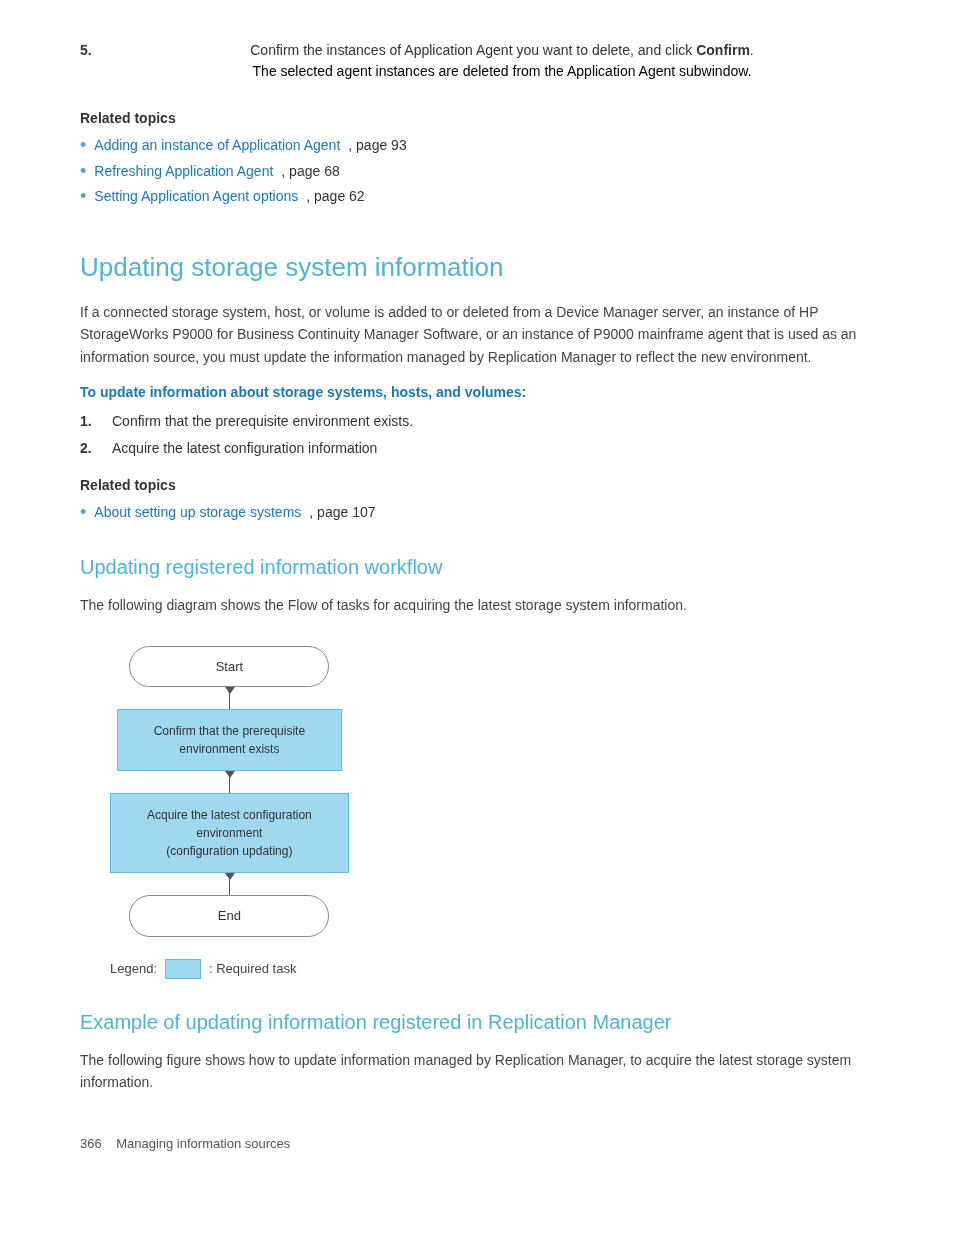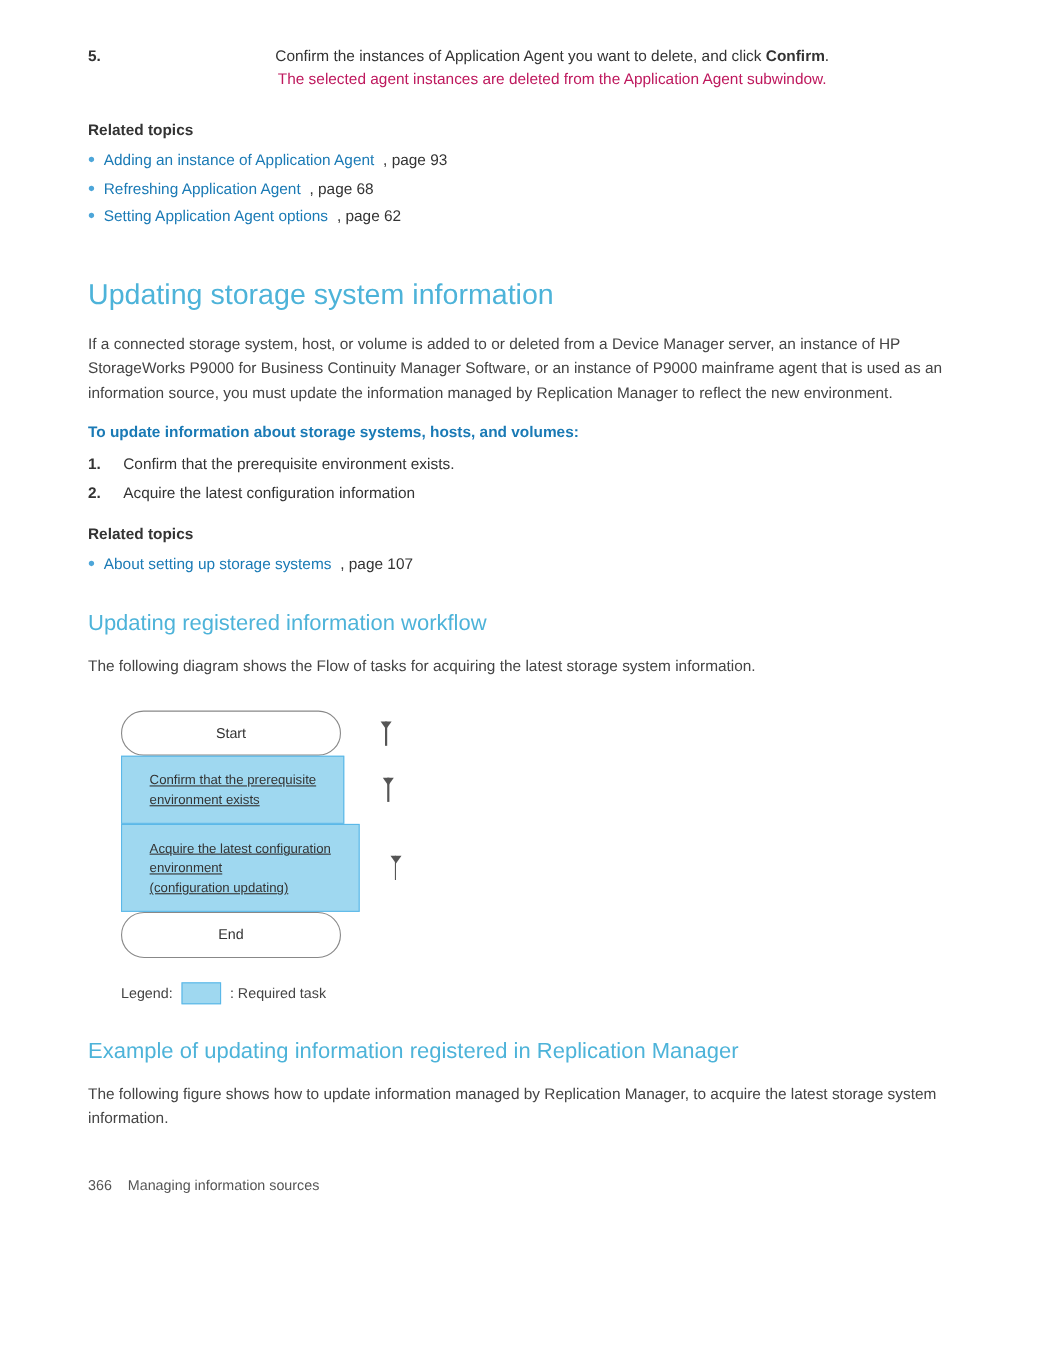--- a/index.html
+++ b/index.html
@@ -23,21 +23,21 @@
       min-width: 18px;
     }
 
     .step-content {
       flex: 1;
       text-align: center;
     }
 
     .indent-block {
       margin-bottom: 10px;
-      color: #be185d;
+      color: #000000;
     }
 
     .related-topics-label {
       font-weight: bold;
       margin-top: 16px;
       margin-bottom: 6px;
       font-size: 14px;
     }
 
     .bullet-list {
@@ -114,45 +114,43 @@
     }
 
     
     .flowchart-container {
       margin: 20px 0 10px 30px;
       display: inline-block;
     }
 
     .flow-node {
       display: flex;
-      flex-direction: row;
+      flex-direction: column;
       align-items: center;
-      gap: 32px;
     }
 
     .flow-box-rounded {
       border: 1.5px solid #888;
       border-radius: 30px;
       padding: 10px 40px;
       background: #fff;
       min-width: 200px;
       text-align: center;
       font-size: 13px;
       color: #333;
     }
 
     .flow-box-rect {
       border: 1.5px solid #5bb8e8;
       background: #9fd8f0;
-      padding: 12px 25px;
+      padding: 12px 36px;
       min-width: 200px;
-      text-align: left;
+      text-align: center;
       font-size: 12px;
       color: #333;
-      text-decoration: underline;
     }
 
     .flow-arrow {
       width: 1.5px;
       height: 22px;
       background: #555;
       margin: 0 auto;
     }
 
     .flow-arrow-down::after {

